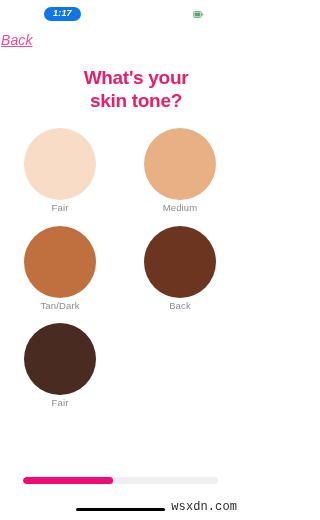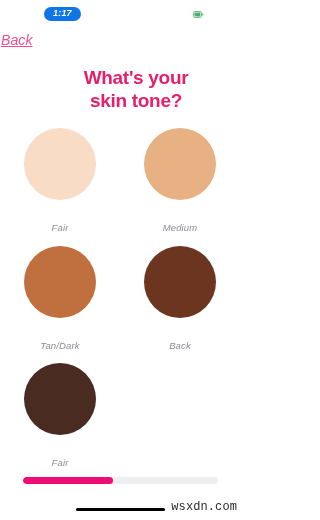--- a/index.html
+++ b/index.html
@@ -92,26 +92,25 @@
     display: flex;
     flex-direction: column;
     align-items: center;
   }
   .tone-swatch {
     width: 72px;
     height: 72px;
     border-radius: 50%;
   }
   .tone-label {
-    margin-top: 23px;
+    margin-top: 3px;
     font-size: 9.5px;
     color: #8C8C92;
     letter-spacing: 0.15px;
     line-height: 1;
-    font-style: italic;
   }
 
   
   .progress-wrap {
     position: absolute;
     left: 23px;
     top: 477px;
     width: 195px;
     height: 7px;
   }

